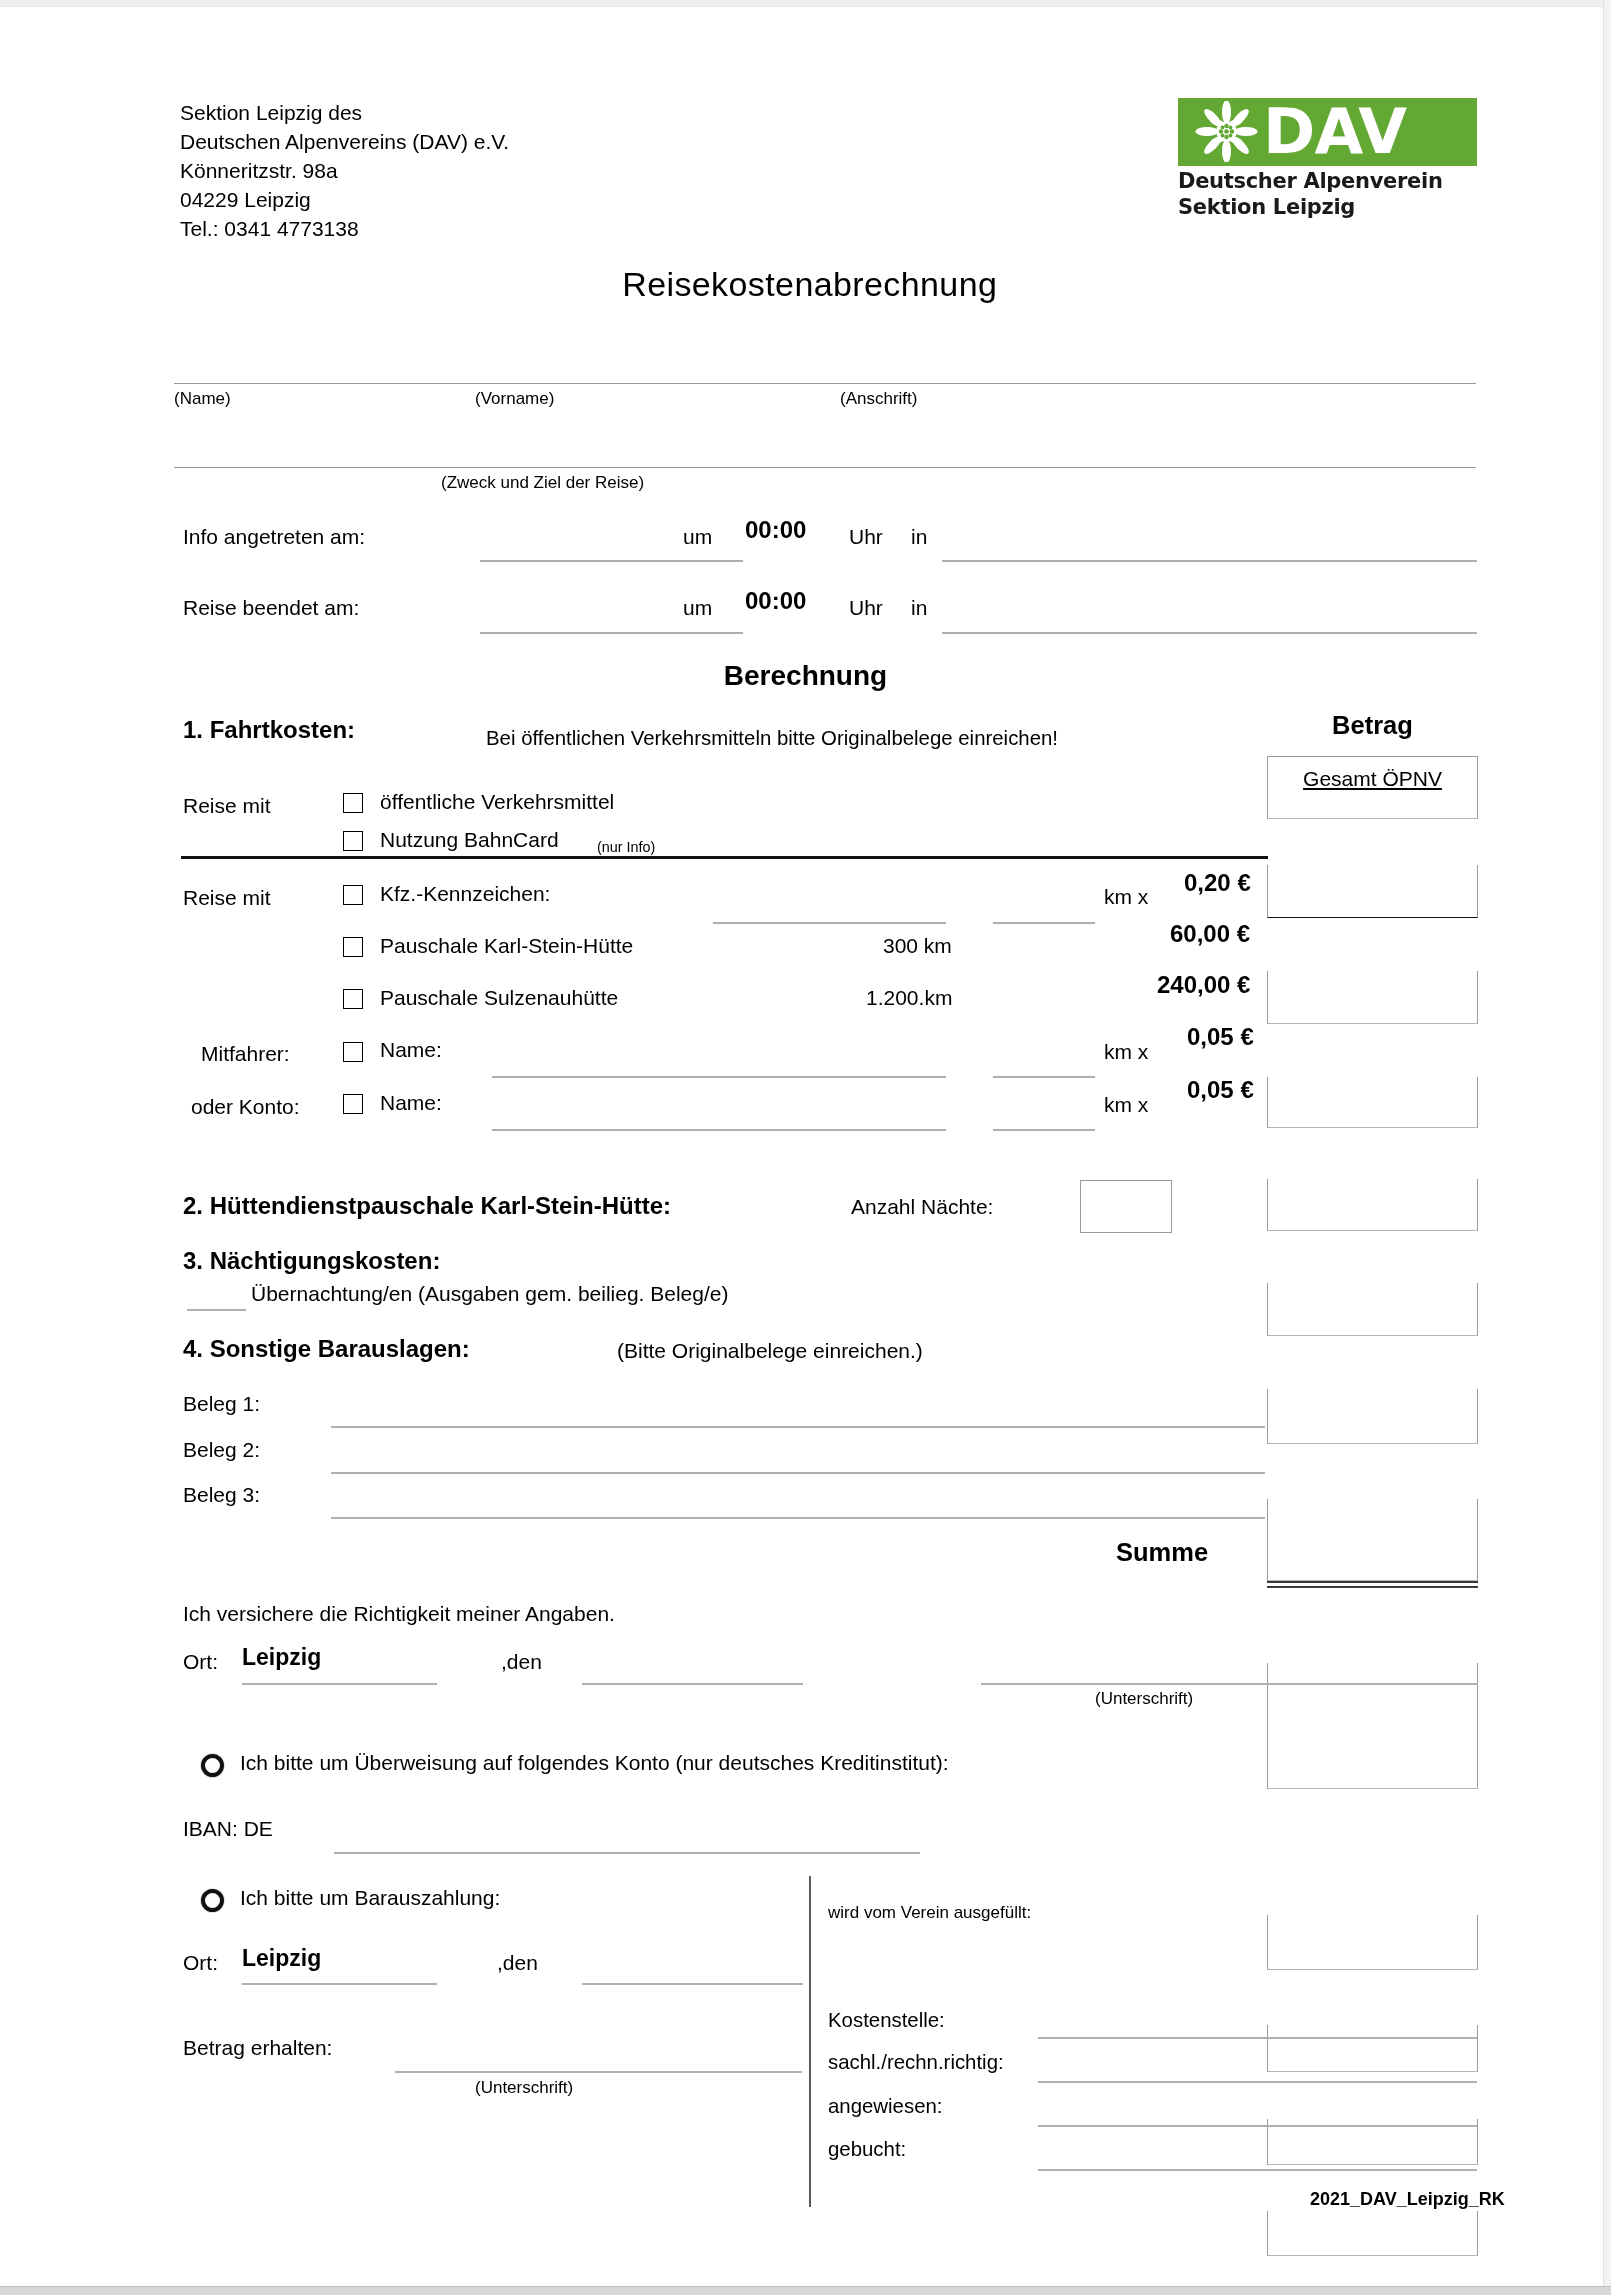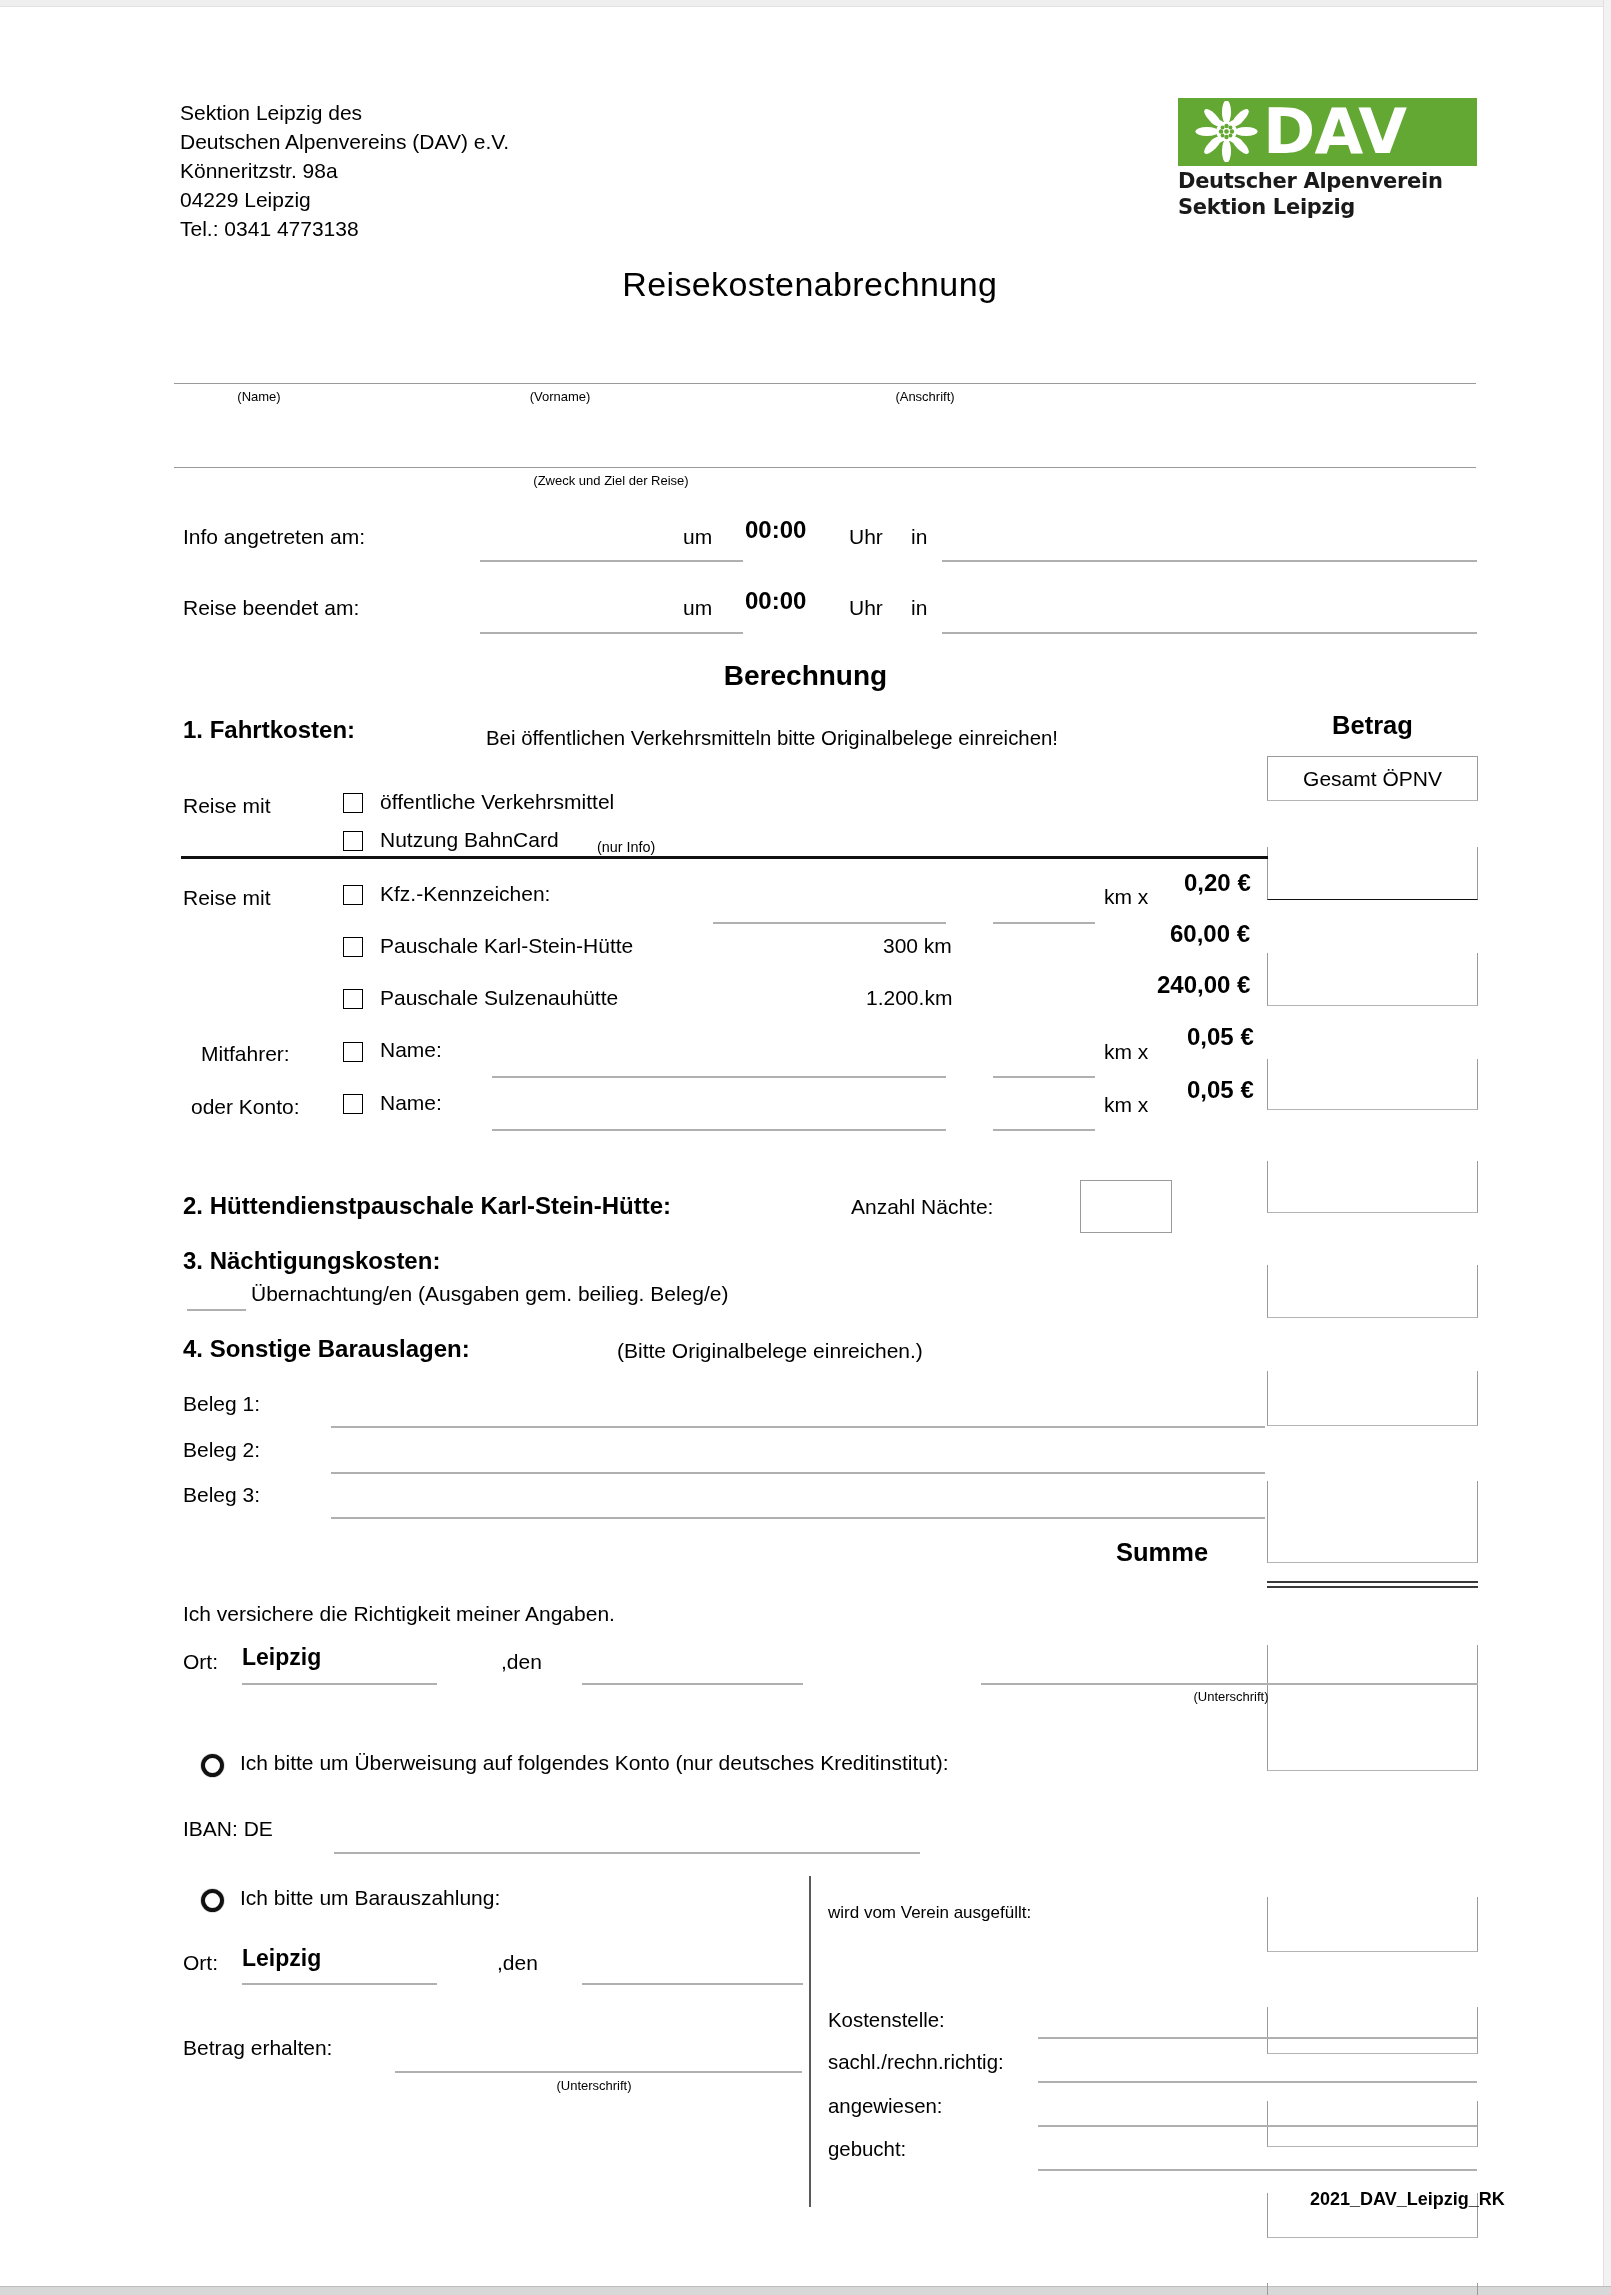--- a/index.html
+++ b/index.html
@@ -100,22 +100,22 @@
   .doc-title span { padding-left: 8.5px; }
 
   
   .rule {
     background: #9a9a9a;
     height: 0.8px;
   }
   .rule.black { background: #000; height: 1.7px; }
 
   .cap {
-    font-size: 13px;
-    text-align: center;
+    font-size: 17px;
+    text-align: left;
   }
 
   
   .t { font-size: 21px; }
   .tb { font-size: 24px; font-weight: bold; }
   .small { font-size: 17px; }
   .tiny { font-size: 14.4px; }
 
   .center-bold-lg {
     font-size: 28px; font-weight: bold; text-align: center;
@@ -276,21 +276,21 @@
   <div class="abs" style="left:947px; top:598px; width:526px; height:32px;"></div>
 
   <div class="abs center-bold-lg" style="left:0; top:660px; width:1611px;">Berechnung</div>
 
   <div class="abs tb" style="left:183px; top:716px; font-size:24px;">1. Fahrtkosten:</div>
   <div class="abs t" style="left:486px; top:727px; font-size:20.4px;">Bei öffentlichen Verkehrsmitteln bitte Originalbelege einreichen!</div>
   <div class="abs tb" style="left:1267px; top:711px; width:211px; text-align:center; font-size:25.5px;">Betrag</div>
 
   <div class="abs betrag-col" style="top:756px; height:0;"></div>
 
-  <div class="abs brow topb" style="left:1267px; top:756px; width:211px; height:45px; border-left:0.8px solid #9b9b9b; border-right:0.8px solid #9b9b9b;">
+  <div class="abs brow topb" style="left:1267px; top:756px; width:211px; height:63px; border-left:0.8px solid #9b9b9b; border-right:0.8px solid #9b9b9b;text-decoration:underline;">
     <div class="brow-label" style="padding-top:11px;">Gesamt ÖPNV</div>
   </div>
 
   <div class="abs brow" style="left:1267px; top:802px; width:211px; height:53px; border-left:0.8px solid #9b9b9b; border-right:0.8px solid #9b9b9b; border-bottom:1.7px solid #111;"></div>
 
   <div class="abs brow" style="left:1267px; top:855px; width:211px; height:53px; border-left:0.8px solid #9b9b9b; border-right:0.8px solid #9b9b9b;"></div>
 
   <div class="abs brow" style="left:1267px; top:908px; width:211px; height:51px; border-left:0.8px solid #9b9b9b; border-right:0.8px solid #9b9b9b;"></div>
 
   <div class="abs brow" style="left:1267px; top:959px; width:211px; height:52px; border-left:0.8px solid #9b9b9b; border-right:0.8px solid #9b9b9b;"></div>

